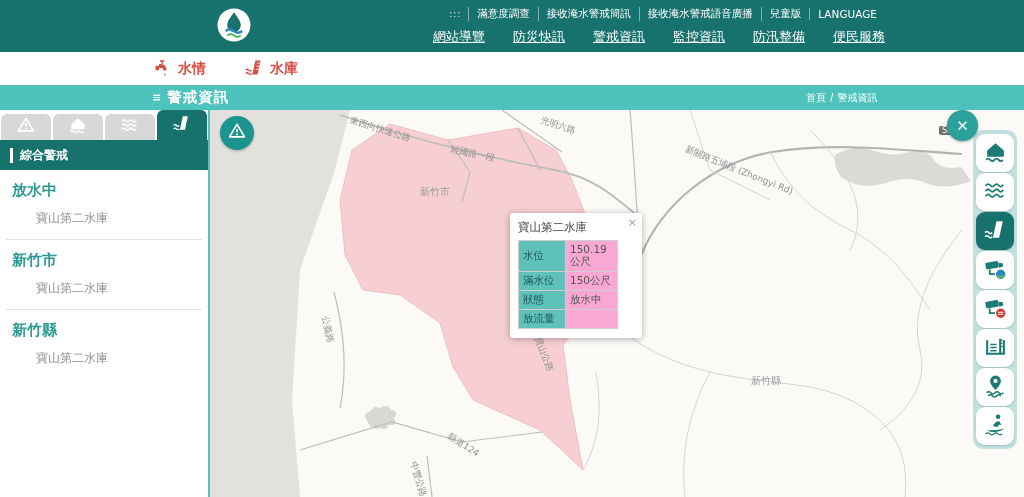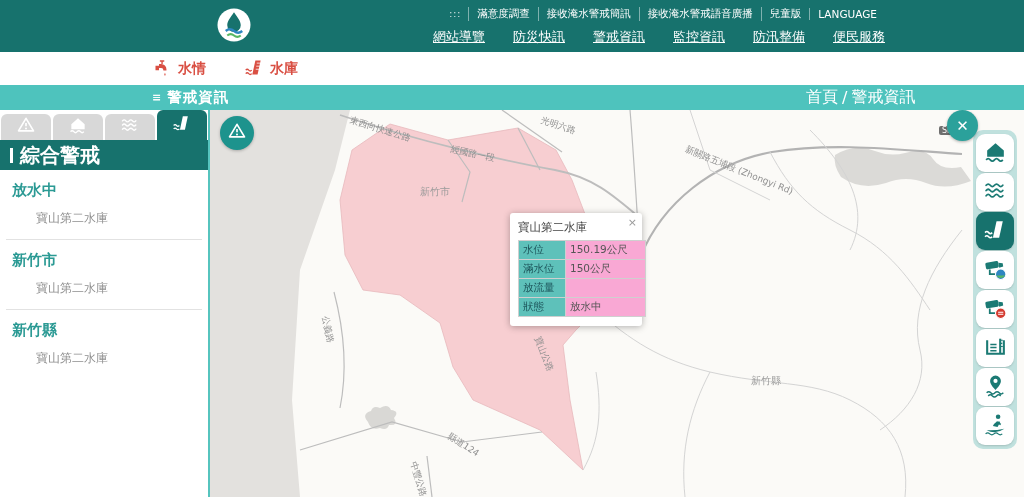--- a/index.html
+++ b/index.html
@@ -22,51 +22,51 @@
   .nav{display:flex;gap:28px;font-size:13px;}
   .nav-item{cursor:pointer;white-space:nowrap;text-decoration:underline;}
   
   .quickbar{position:absolute;top:52px;left:0;right:0;height:33px;background:#fff;display:flex;align-items:center;padding-left:152px;gap:38px;box-sizing:border-box;border-radius:8px;}
   .qtab{display:flex;align-items:center;gap:5px;color:#d94f43;font-size:14px;font-weight:bold;cursor:pointer;}
   .qtab svg{width:21px;height:21px;}
   
   .banner{position:absolute;top:85px;left:0;right:0;height:25px;background:#4ec3bd;color:#fff;}
   .banner-title{position:absolute;left:152px;top:0;height:25px;display:flex;align-items:center;gap:5px;font-size:14.5px;font-weight:bold;letter-spacing:1px;}
   .menu-glyph{font-size:11px;opacity:.95;}
-  .breadcrumb{position:absolute;left:806px;top:0;height:25px;display:flex;align-items:center;gap:4px;font-size:16px;}
+  .breadcrumb{position:absolute;left:806px;top:0;height:25px;display:flex;align-items:center;gap:4px;font-size:10px;}
   .crumb-home{cursor:pointer;}
   
   .main{position:absolute;top:110px;left:0;right:0;bottom:0;}
   .sidebar{position:absolute;left:0;top:0;width:210px;height:100%;background:#fff;border-right:2px solid #56c4be;box-sizing:border-box;}
   .side-tabs{display:flex;gap:2px;height:30px;align-items:flex-end;padding:0 1px;}
   .stab{flex:1;height:26px;background:#d8d8d8;border-radius:6px 6px 0 0;display:flex;align-items:center;justify-content:center;cursor:pointer;}
   .stab.active{height:30px;background:#17726d;}
   .stab svg{width:20px;height:20px;color:#fff;}
-  .side-band{height:30px;background:#17726d;color:#fff;display:flex;align-items:center;font-size:20px;font-weight:bold;padding-left:10px;}
+  .side-band{height:30px;background:#17726d;color:#fff;display:flex;align-items:center;font-size:12px;font-weight:bold;padding-left:10px;}
   .band-bar{width:3px;height:15px;background:#fff;margin-right:7px;}
   .group{padding:11px 12px 12px;}
   .group-title{color:#2b9a94;font-size:15px;font-weight:bold;}
   .group-item{margin-top:10px;padding-left:24px;color:#8f8f8f;font-size:12px;cursor:pointer;}
   .gdiv{border-bottom:1px solid #e2e2e2;margin:0 6px;}
   
   .map{position:absolute;left:210px;top:0;right:0;bottom:0;background:#fbfaf7;overflow:hidden;}
   .map svg.basemap{position:absolute;left:0;top:0;z-index:0;}
   .ml{position:absolute;font-size:9px;color:#8f8f8f;white-space:nowrap;transform-origin:left top;z-index:1;}
   .ml.big{font-size:10px;color:#9a9a9a;}
   .ml.chip{background:#6f6f6f;color:#fff;padding:0 3px;border-radius:2px;font-size:8px;}
   .warn-fab{position:absolute;left:10px;top:6px;width:34px;height:34px;border-radius:50%;background:#1d938d;display:flex;align-items:center;justify-content:center;z-index:4;cursor:pointer;box-shadow:0 1px 3px rgba(0,0,0,.25);}
   .warn-fab svg{width:20px;height:20px;}
   .close-fab{position:absolute;left:737px;top:0;width:31px;height:31px;border-radius:50%;background:#2ba19b;color:#fff;display:flex;align-items:center;justify-content:center;font-size:15px;font-weight:bold;z-index:6;cursor:pointer;box-shadow:0 1px 3px rgba(0,0,0,.3);}
   
   .marker{position:absolute;left:356px;top:192px;width:19px;height:23px;z-index:2;cursor:pointer;}
   
   .popup{position:absolute;left:300px;top:103px;width:132px;background:#fff;border-radius:3px;box-shadow:0 1px 7px rgba(0,0,0,.3);z-index:3;}
   .popup-title{font-size:11.5px;color:#444;padding:7px 8px 5px;}
   .popup-close{position:absolute;right:5px;top:3px;color:#9a9a9a;font-size:11px;cursor:pointer;}
-  .popup table{border-collapse:collapse;margin:0 8px 9px;width:128px;}
+  .popup table{border-collapse:collapse;margin:0 8px 9px;width:100px;}
   .popup td{border:1px solid #cfcfcf;font-size:10.5px;padding:2px 4px;height:13px;}
   .popup td.k{background:#5ec1ba;color:#1d555b;width:38px;}
   .popup td.v{color:#555;background:#f9a8d4;}
   
   .toolbar{position:absolute;left:763px;top:20px;width:44px;border-radius:10px;background:rgba(187,222,219,.92);padding:3px 0;z-index:5;}
   .tbtn{width:38px;height:38px;margin:1px auto;background:#fff;border-radius:9px;display:flex;align-items:center;justify-content:center;cursor:pointer;box-shadow:0 1px 2px rgba(0,0,0,.15);color:#1b7a74;position:relative;}
   .tbtn.active{background:#17726d;color:#fff;}
   .tbtn svg{width:25px;height:25px;}
 </style>
 </head>
@@ -280,26 +280,26 @@
           <tbody>
               <tr>
             <td class="k">水位</td>
             <td class="v">150.19公尺</td>
           </tr>
           <tr>
             <td class="k">滿水位</td>
             <td class="v">150公尺</td>
           </tr>
           <tr>
+            <td class="k">狀態</td>
+            <td class="v">放水中</td>
+          </tr>
+          <tr>
             <td class="k">放流量</td>
             <td class="v"></td>
-          </tr>
-          <tr>
-            <td class="k">狀態</td>
-            <td class="v">放水中</td>
           </tr>
         </tbody>
           </table>
       </div>
 
       <div class="close-fab">
         <span>✕</span>
       </div>
 
       <div class="toolbar">

